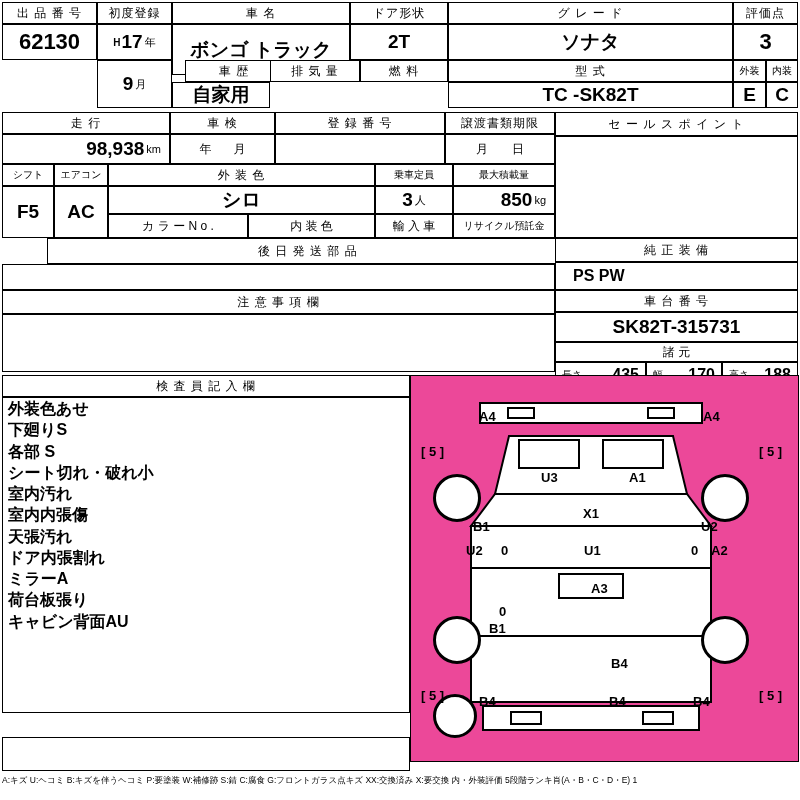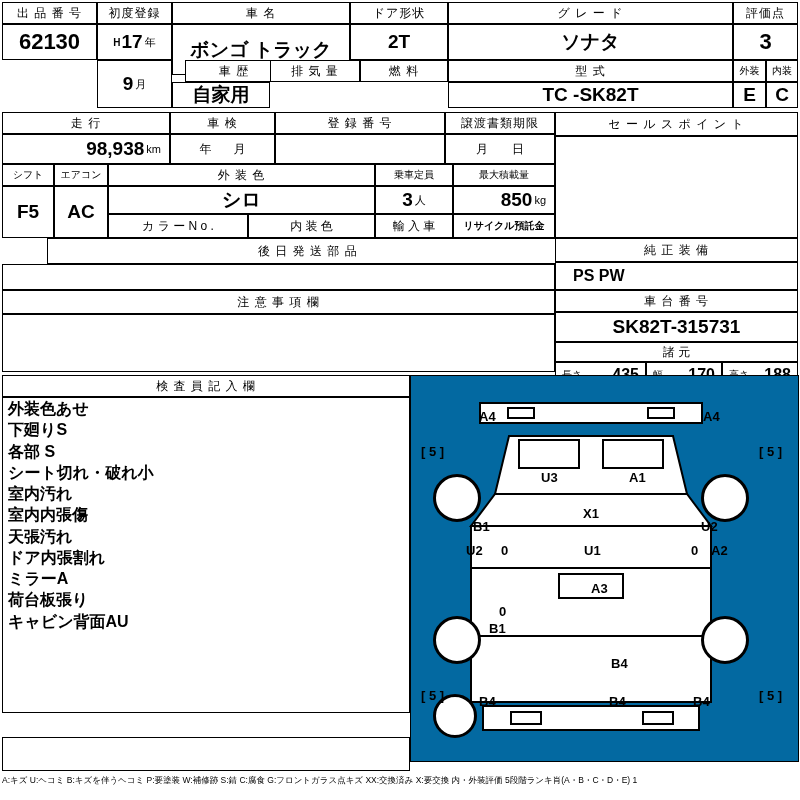--- a/index.html
+++ b/index.html
@@ -34,21 +34,21 @@
   .xs  { font-size:10px; }
   .unit { font-size:11px; font-weight:normal; margin-left:2px; }
   .sup { font-size:10px; font-weight:bold; vertical-align:top; margin-right:1px;}
 
   
   .notes { position:absolute; font-size:16px; font-weight:bold; line-height:1.33; }
   .notes div { white-space:nowrap; }
 
   
   .diagram { position:absolute; left:410px; top:375px; width:389px; height:387px;
-             border:1px solid #000; background:#0369a1; }
+             border:1px solid #000; background:#ec4899; }
   .dg { position:absolute; }
   .box { position:absolute; border:2px solid #000; background:#fff; }
   .wheel { position:absolute; border:3px solid #000; border-radius:50%; background:#fff; }
   .code { position:absolute; font-size:13px; font-weight:bold; }
 
   .footer { position:absolute; left:2px; top:775px; width:796px; font-size:8.5px; }
 </style>
 </head>
 <body>
 
@@ -138,21 +138,21 @@
 
   <div class="c xs" style="left:453px;top:164px;width:102px;height:22px;">最大積載量</div>
   <div class="c" style="left:453px;top:186px;width:102px;height:28px;justify-content:flex-end;padding-right:8px;">
     <span class="big2">850</span>
       <span class="unit">kg</span>
   </div>
 
   <div class="c sm" style="left:108px;top:214px;width:140px;height:24px;">カ ラ ー N o .</div>
   <div class="c sm" style="left:248px;top:214px;width:127px;height:24px;">内 装 色</div>
   <div class="c sm" style="left:375px;top:214px;width:78px;height:24px;">輸 入 車</div>
-  <div class="c xs" style="left:453px;top:214px;width:102px;height:24px;font-weight:bold;">リサイクル預託金</div>
+  <div class="c xs" style="left:453px;top:214px;width:102px;height:24px;">リサイクル預託金</div>
 
   <div class="c mid" style="left:108px;top:238px;width:140px;height:26px;">A2W</div>
   <div class="c" style="left:248px;top:238px;width:127px;height:26px;">
     <span class="mid">グレー</span>
       <span class="unit">系</span>
   </div>
   <div class="c mid" style="left:375px;top:238px;width:78px;height:26px;"></div>
   <div class="c" style="left:453px;top:238px;width:102px;height:26px;justify-content:flex-end;padding-right:6px;">
     <span class="big2">8,730</span>
       <span class="unit">円</span>

